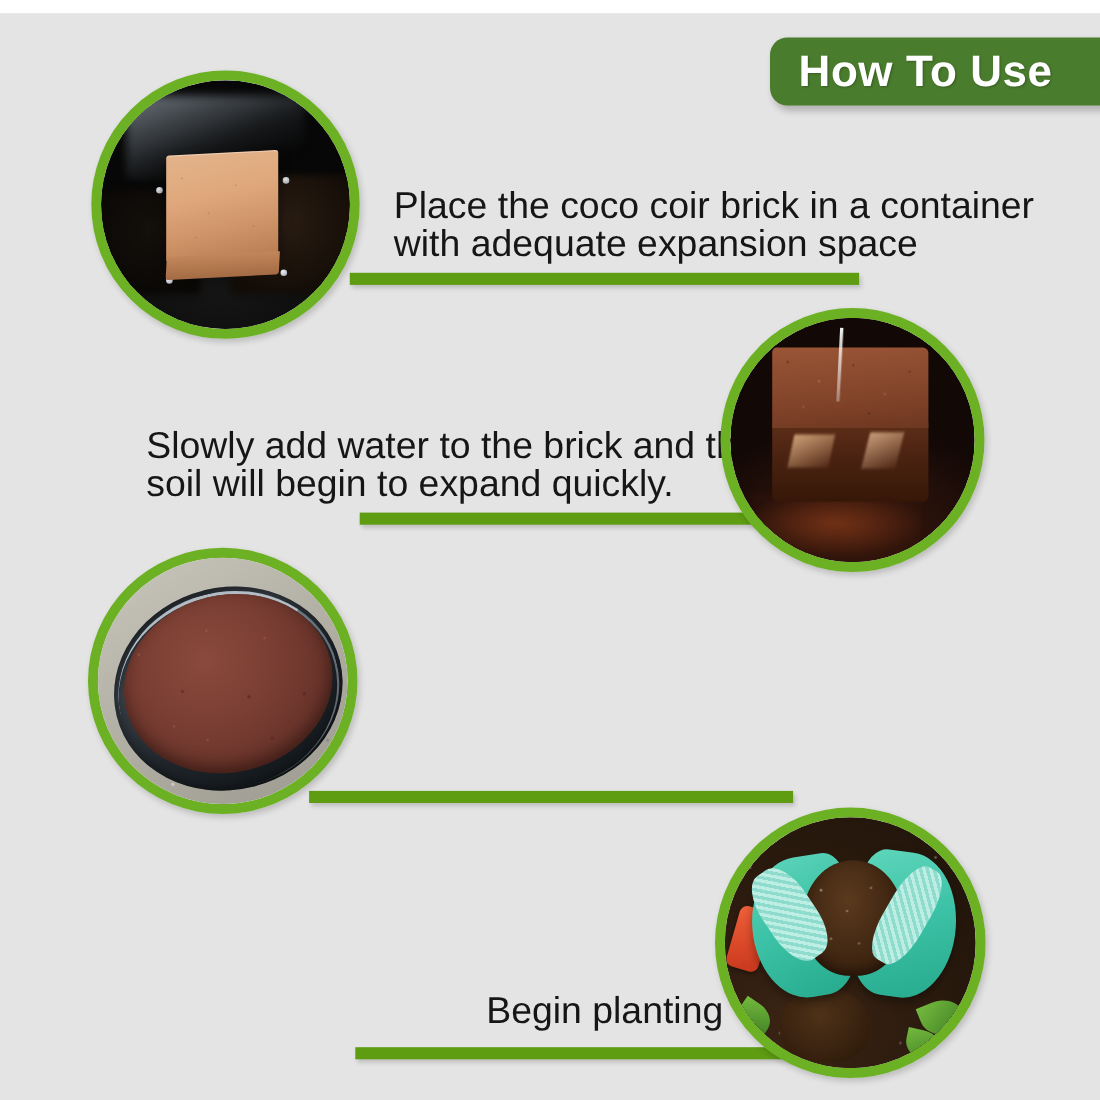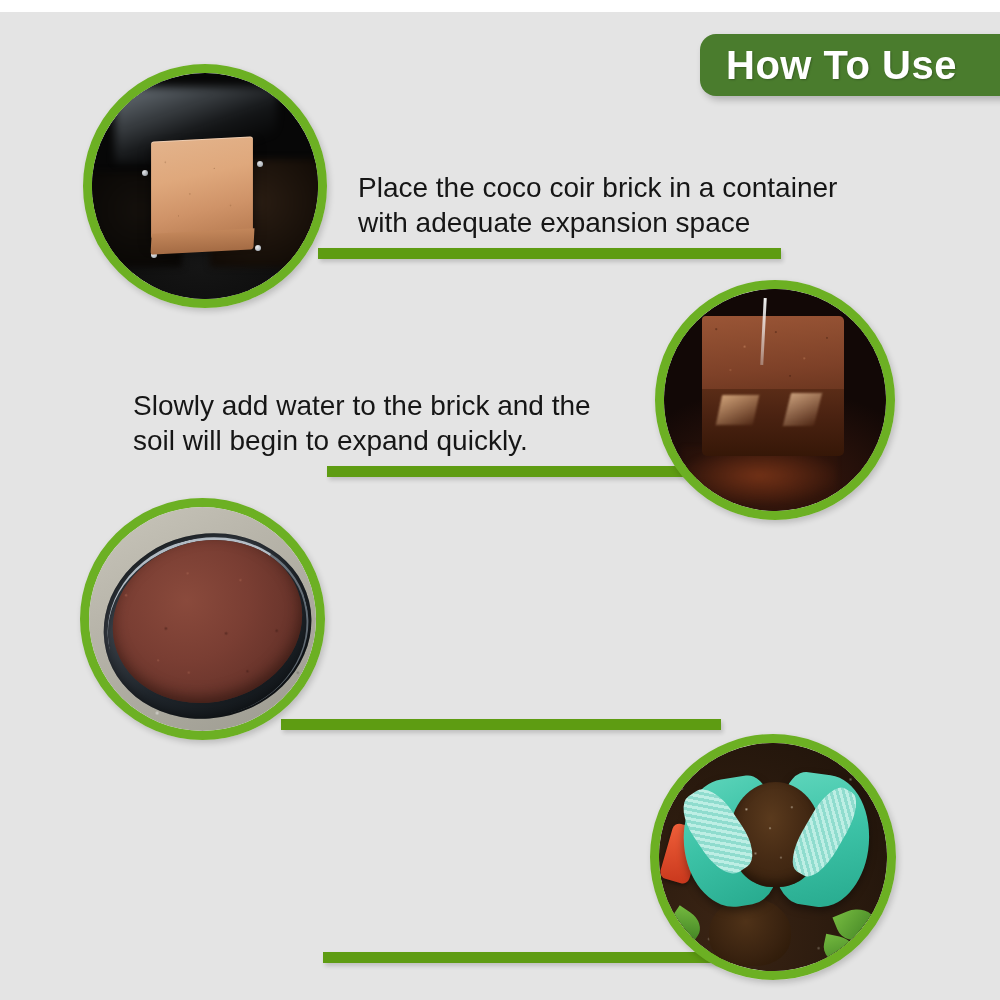--- a/index.html
+++ b/index.html
@@ -288,21 +288,21 @@
     border-radius: 0 60% 0 60%;
   }
   .leaf-a { right: 5%; bottom: 13%; width: 17%; height: 14%; transform: rotate(-22deg); }
   .leaf-b { right: 13%; bottom: 3%; width: 15%; height: 12%; transform: rotate(12deg); }
   .leaf-c { left: 5%;  bottom: 15%; width: 14%; height: 11%; transform: rotate(34deg); }
 
   
   .step-text {
     position: absolute;
     color: #161616;
-    font-size: 28px;
+    font-size: 34px;
     line-height: 35px;
     white-space: pre-line;
     z-index: 2;
   }
   .connector-bar {
     position: absolute;
     height: 11px;
     background: #5e9c12;
     box-shadow: 2px 3px 4px rgba(0,0,0,0.16);
     z-index: 1;
@@ -389,15 +389,16 @@
         <div class="glove-right"></div>
         <div class="soil-handful"></div>
         <div class="cuff-left"></div>
         <div class="cuff-right"></div>
         <div class="leaf leaf-a"></div>
         <div class="leaf leaf-b"></div>
         <div class="leaf leaf-c"></div>
       </div>
     </div>
   </div>
+  <div class="step-text t4">Begin planting</div>
   <div class="connector-bar b4"></div>
 
 </div>
 
 </body></html>

